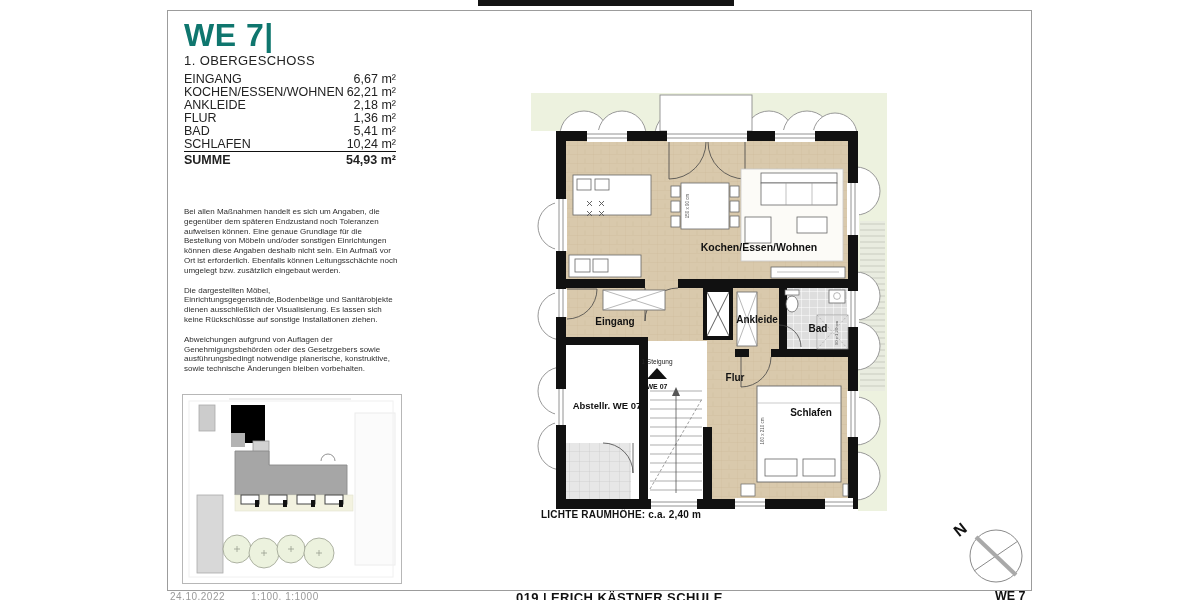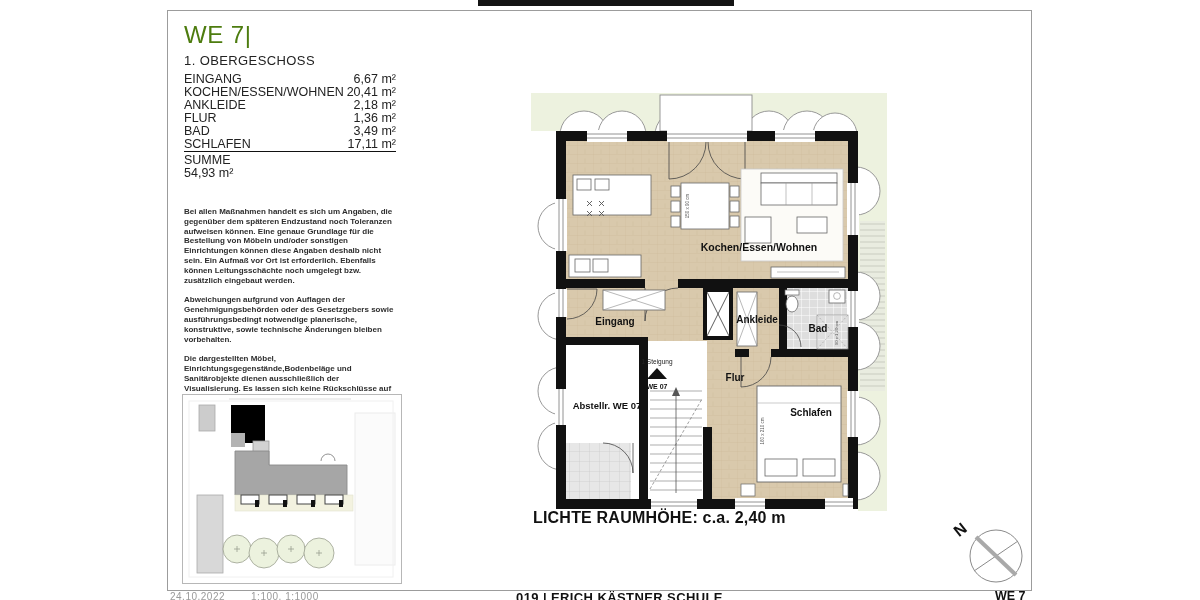--- a/index.html
+++ b/index.html
@@ -9,35 +9,35 @@
     font-family:"Liberation Sans",sans-serif;
     color:#1a1a1a;
   }
   .topbar{position:absolute;left:478px;top:0;width:256px;height:6px;background:#141414;}
   .sheet{
     position:absolute;left:167px;top:10px;width:865px;height:581px;
     background:#ffffff;border:1px solid #9c9c9c;box-sizing:border-box;
   }
   
   .hdr{position:absolute;left:16px;top:8px;}
-  .hdr .t{font-size:24px;font-weight:normal;letter-spacing:.5px;line-height:32px;color:#4d7c0f;}
+  .hdr .t{font-size:32px;font-weight:bold;letter-spacing:.5px;line-height:32px;color:#0f766e;}
   .hdr .s{font-size:13px;letter-spacing:.4px;margin-top:2px;color:#222;}
   .roomlist{position:absolute;left:16px;top:62px;width:212px;font-size:12.5px;line-height:12.9px;color:#222;}
   .roomlist .row{display:flex;justify-content:space-between;}
   .roomlist .row.last{border-bottom:1.6px solid #111;padding-bottom:1px;}
-  .roomlist .row.sum{font-weight:normal;padding-top:2px;flex-direction:column;}
-  .disc{position:absolute;left:16px;top:196px;width:214px;font-size:8px;line-height:9.8px;color:#2e2e2e;font-weight:bold;}
+  .roomlist .row.sum{font-weight:bold;padding-top:2px;}
+  .disc{position:absolute;left:16px;top:196px;width:214px;font-size:8px;line-height:9.8px;color:#2e2e2e;}
   .disc p{margin:0 0 10px 0;white-space:pre-line;}
   .siteplan{
     position:absolute;left:14px;top:383px;width:220px;height:190px;
     border:1px solid #b7b7b7;box-sizing:border-box;background:#fff;
   }
   
   .floorplan{position:absolute;left:361px;top:80px;width:360px;height:425px;}
-  .ceilnote{position:absolute;left:365px;top:498px;font-size:16px;font-weight:bold;letter-spacing:.2px;color:#111;}
+  .ceilnote{position:absolute;left:373px;top:498px;font-size:10px;font-weight:bold;letter-spacing:.2px;color:#111;}
   .compass{position:absolute;left:778px;top:502px;width:85px;height:75px;}
   
   .f-left{position:absolute;left:170px;top:591px;font-size:10px;color:#9a9a9a;letter-spacing:.5px;}
   .f-left span{margin-right:26px;}
   .f-center{position:absolute;left:516px;top:590px;font-size:13px;font-weight:bold;color:#111;letter-spacing:.4px;}
   .f-right{position:absolute;left:995px;top:589px;font-size:12.5px;font-weight:bold;color:#111;}
   svg text{font-family:"Liberation Sans",sans-serif;}
 </style>
 </head>
 <body>
@@ -51,49 +51,49 @@
     <div class="s">1. OBERGESCHOSS</div>
   </div>
 
   <div class="roomlist">
     <div class="row">
       <span>EINGANG</span>
       <span>6,67 m²</span>
     </div>
     <div class="row">
       <span>KOCHEN/ESSEN/WOHNEN</span>
-      <span>20,41 m²</span>
+      <span>62,21 m²</span>
     </div>
     <div class="row">
       <span>ANKLEIDE</span>
       <span>2,18 m²</span>
     </div>
     <div class="row">
       <span>FLUR</span>
       <span>1,36 m²</span>
     </div>
     <div class="row">
       <span>BAD</span>
-      <span>3,49 m²</span>
+      <span>5,41 m²</span>
     </div>
     <div class="row last">
       <span>SCHLAFEN</span>
-      <span>17,11 m²</span>
+      <span>10,24 m²</span>
     </div>
     <div class="row sum">
       <span>SUMME</span>
       <span>54,93 m²</span>
     </div>
   </div>
 
   <div class="disc">
     <p>Bei allen Maßnahmen handelt es sich um Angaben, die gegenüber dem späteren Endzustand noch Toleranzen aufweisen können. Eine genaue Grundlage für die Bestellung von Möbeln und/oder sonstigen Einrichtungen können diese Angaben deshalb nicht sein. Ein Aufmaß vor Ort ist erforderlich. Ebenfalls können Leitungsschächte noch umgelegt bzw. zusätzlich eingebaut werden.</p>
-    <p>Abweichungen aufgrund von Auflagen der Genehmigungsbehörden oder des Gesetzgebers sowie ausführungsbedingt notwendige planerische, konstruktive, sowie technische Änderungen bleiben vorbehalten.</p>
     <p>Die dargestellten Möbel,
 Einrichtungsgegenstände,Bodenbeläge und Sanitärobjekte dienen ausschließlich der Visualisierung. Es lassen sich keine Rückschlüsse auf sonstige Installationen ziehen.</p>
+    <p>Abweichungen aufgrund von Auflagen der Genehmigungsbehörden oder des Gesetzgebers sowie ausführungsbedingt notwendige planerische, konstruktive, sowie technische Änderungen bleiben vorbehalten.</p>
   </div>
 
   <div class="siteplan">
     <svg width="218" height="188" viewBox="0 0 218 188">
       <rect x="0" y="0" width="218" height="188" fill="#ffffff"></rect>
       <path d="M46,4 H168" stroke="#ddd" fill="none"></path>
       <rect x="172" y="18" width="40" height="152" fill="#fbfbfb" stroke="#ececec"></rect>
       <rect x="6" y="6" width="204" height="176" fill="none" stroke="#f0f0f0"></rect>
       <rect x="16" y="10" width="16" height="26" fill="#cccccc" stroke="#aaaaaa" stroke-width="0.8"></rect>
       <path d="M48,10 h34 v38 h-22 v-10 h-12 z" fill="#000000"></path>

